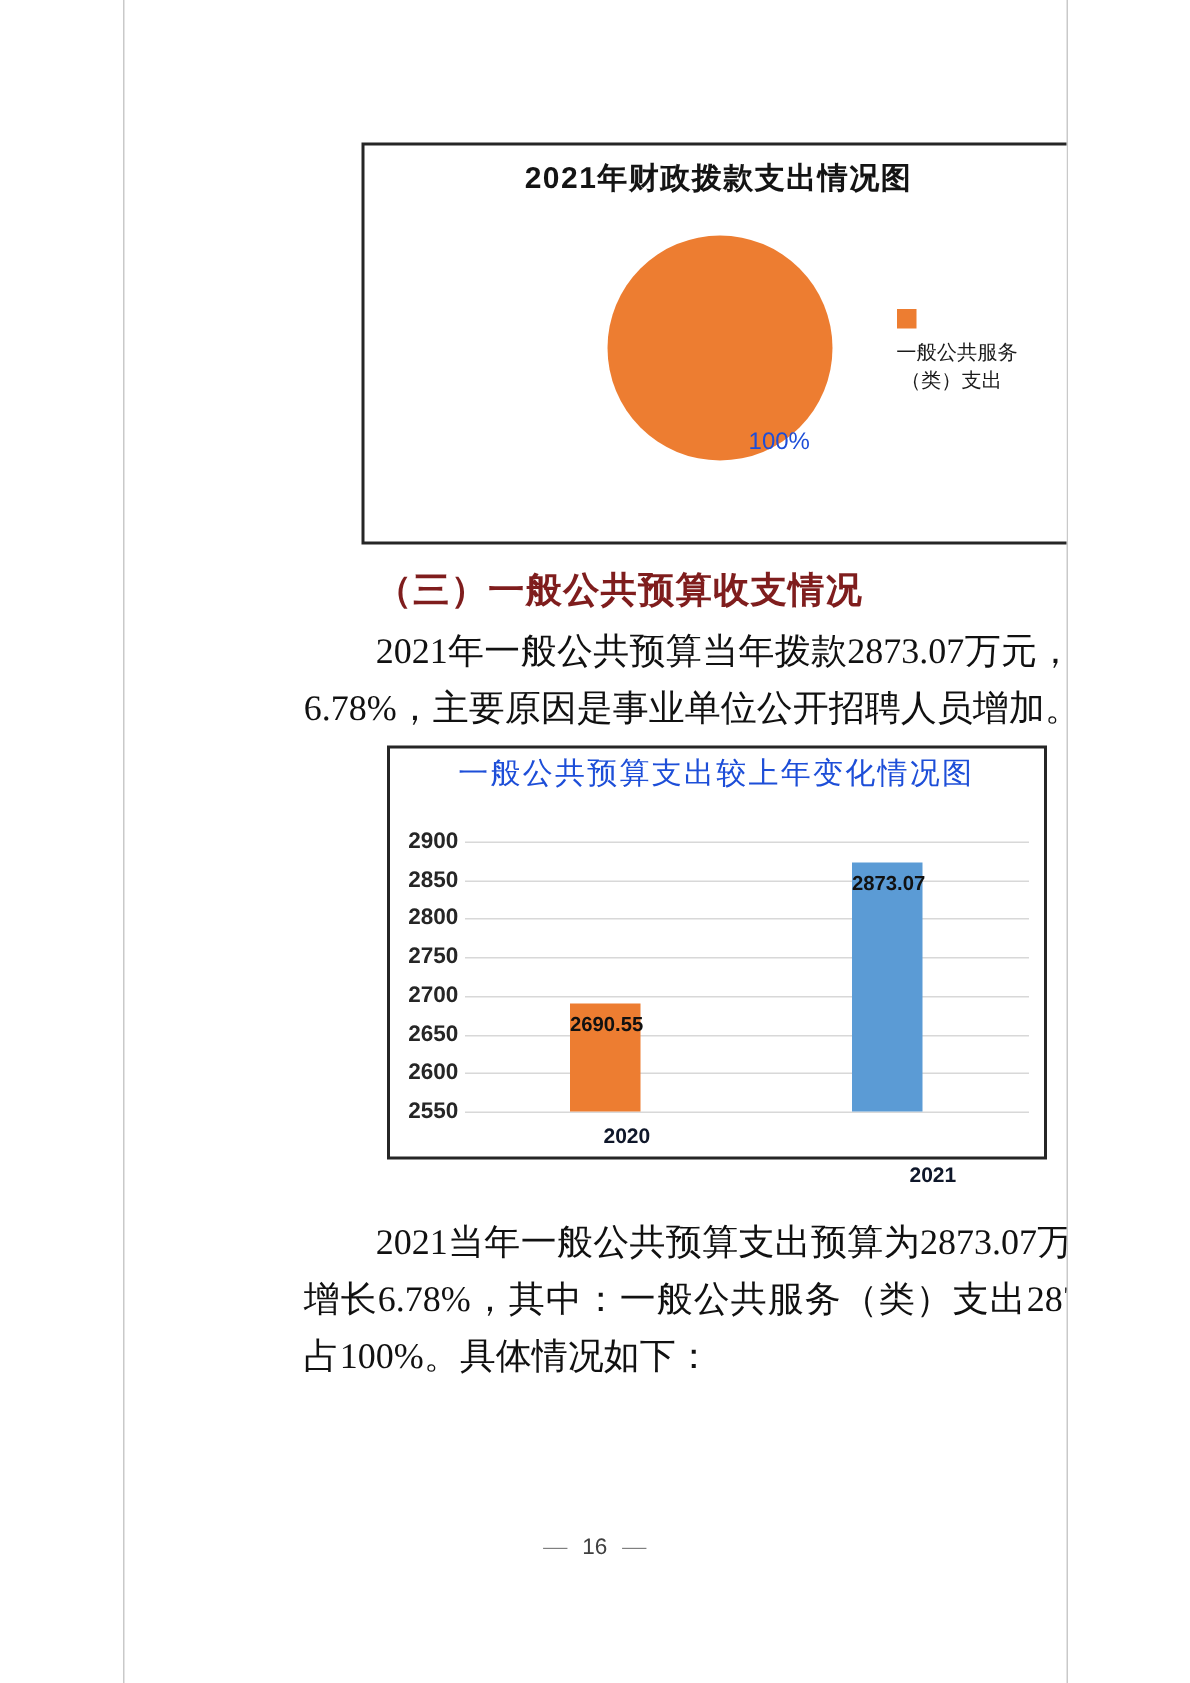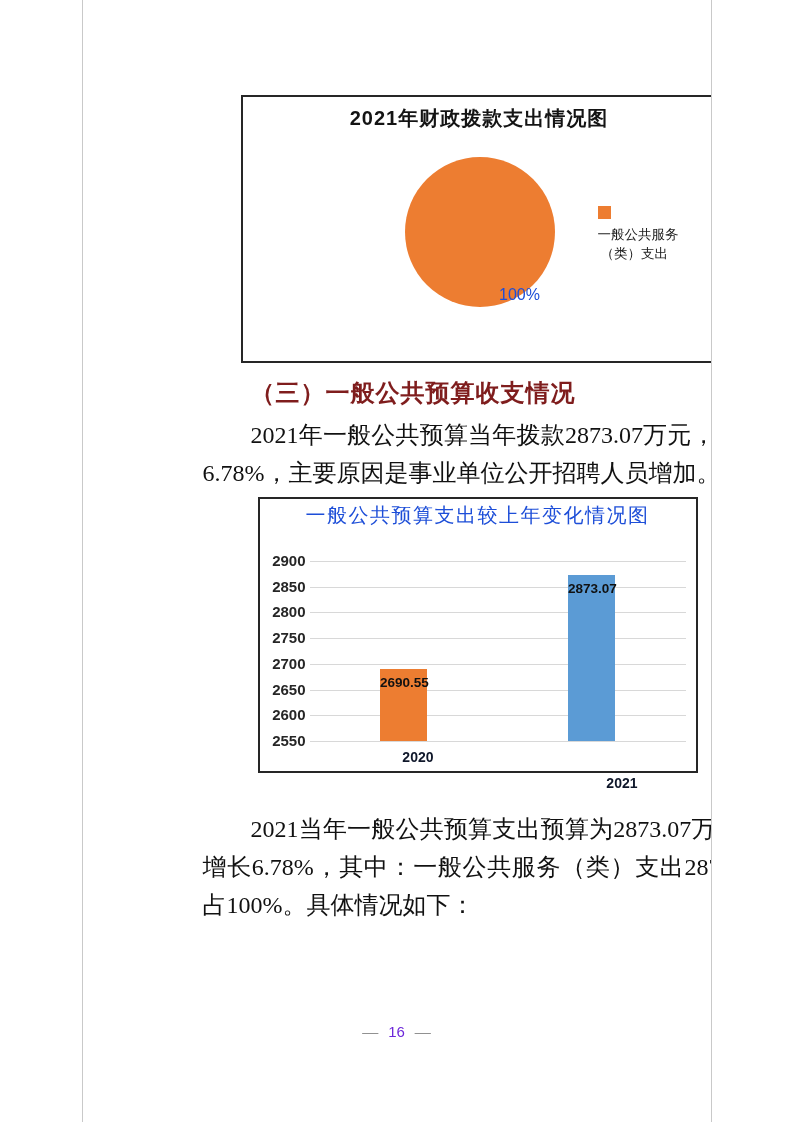--- a/index.html
+++ b/index.html
@@ -63,21 +63,21 @@
     position:absolute; left:120px; width:634px;
     font-size:24px; line-height:38px; text-align:justify; text-indent:48px; color:#111;
   }
   #para1 { top:416px; }
   #para2 { top:810px; }
   #para3 { top:927px; }
 
   .footer { position:absolute; top:1023px; left:0; right:0; text-align:center; }
   .footer .dash { color:#7f7f7f; font-size:16px; }
   .footer .num {
-    color:#6d28d9; padding:0 10px;
+    color:#404040; padding:0 10px;
     font-family:"Liberation Sans", sans-serif; font-size:15px;
   }
 </style>
 </head>
 <body>
 
 <div class="page">
 
   <div class="chart-frame" id="pie-box">
     <div class="pie-title">2021年财政拨款支出情况图</div>

